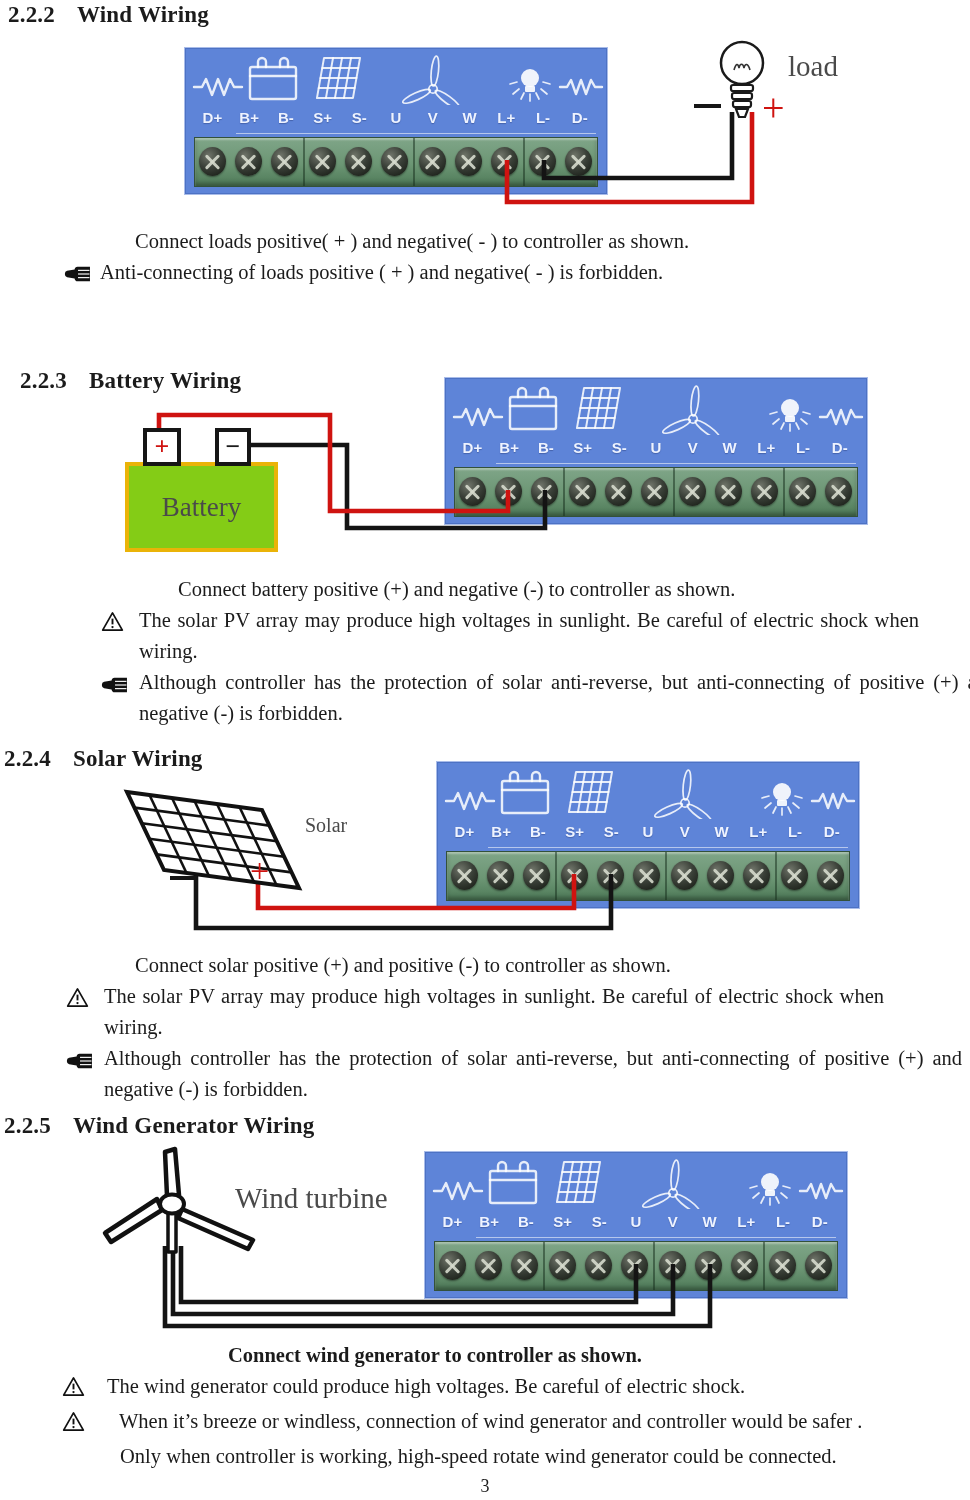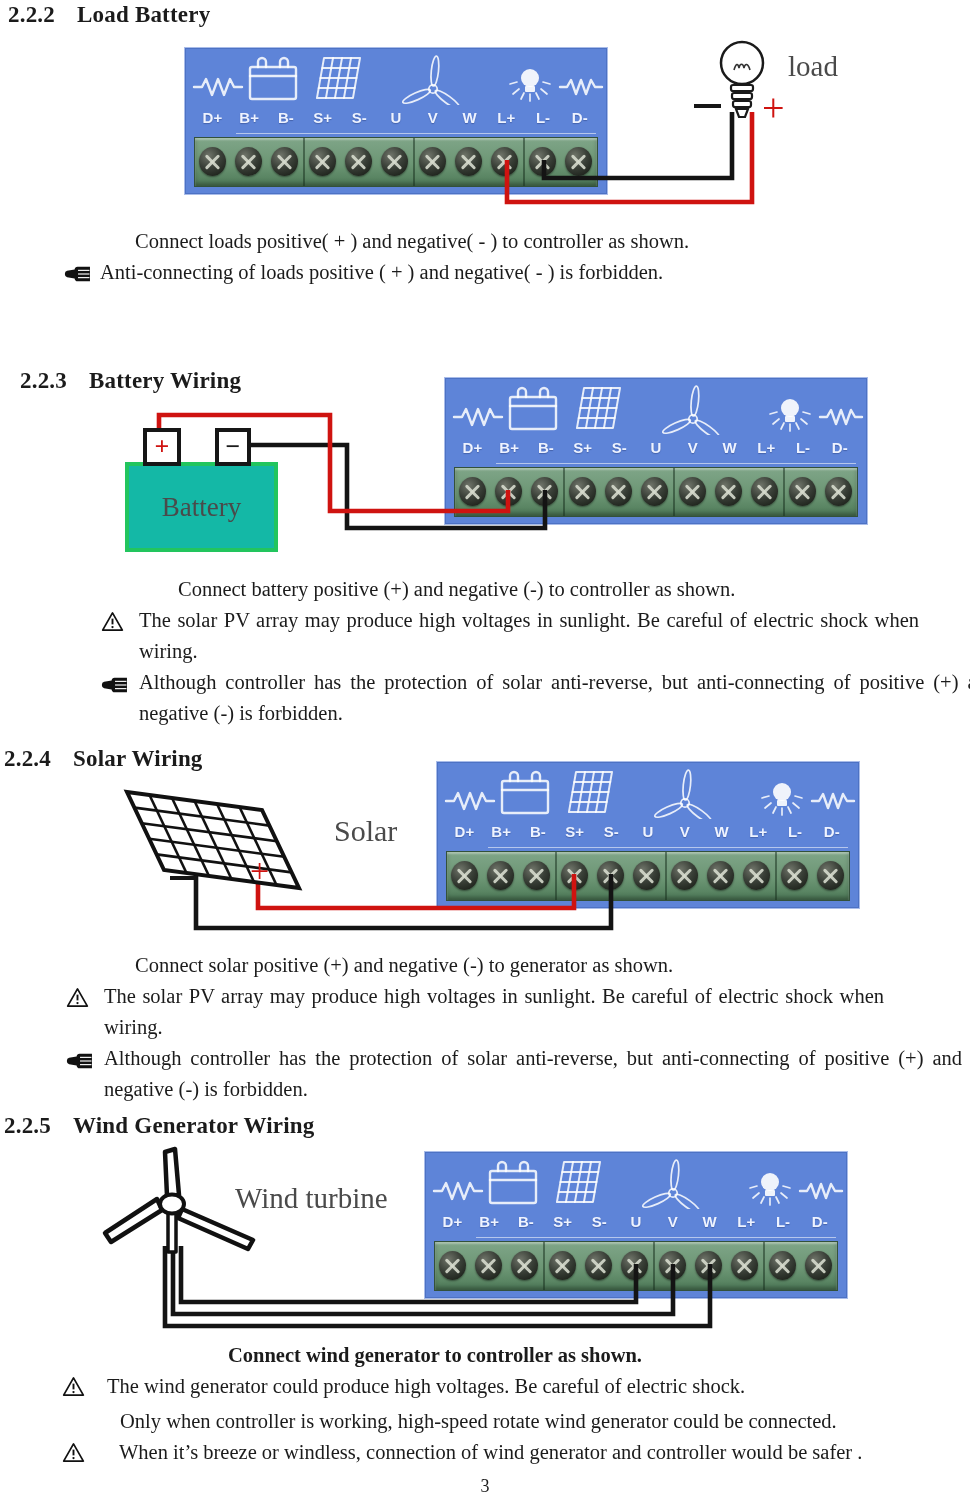--- a/index.html
+++ b/index.html
@@ -35,21 +35,21 @@
   .screw::before,.screw::after{content:"";position:absolute;left:15%;top:50%;width:70%;height:3px;
          background:#d6dacd;border-radius:2px;opacity:.9;}
   .screw::before{transform:translateY(-50%) rotate(45deg);}
   .screw::after{transform:translateY(-50%) rotate(-45deg);}
 
   
   .dev-label{position:absolute;font-size:29px;color:#4a4a4a;white-space:nowrap;}
   .sign{position:absolute;font-size:40px;line-height:1;font-weight:400;}
   .sign.neg-bar{width:27px;height:4px;background:#161616;font-size:0;}
   .sign.pos{color:var(--wire-red,#cf1310);}
-  .battery-box{position:absolute;border:4px solid #22c55e;background:#14b8a6;}
+  .battery-box{position:absolute;border:4px solid #eab308;background:#84cc16;}
   .battery-name{position:absolute;inset:0;display:flex;align-items:center;justify-content:center;
                 font-size:27px;color:#4a4a4a;}
   .bterm{position:absolute;border:4px solid #161616;background:#fff;display:flex;
          align-items:center;justify-content:center;font-size:26px;font-weight:bold;}
   .bterm.pos{color:var(--wire-red,#cf1310);}
 
   
   .notes{position:absolute;left:0;width:962px;font-size:20.5px;line-height:31px;}
   .nline{position:relative;display:flex;align-items:flex-start;}
   .nicon{flex:0 0 auto;margin-top:4px;margin-right:9px;}
@@ -60,21 +60,21 @@
   .w858 .ntext{width:858px;}
   .pagenum{position:absolute;left:0;width:970px;text-align:center;font-size:18px;}
 </style>
 </head>
 <body>
 
 <div class="page">
 
   <section class="sec" style="top:0;height:362px;">
     <h2 class="sec-title" style="left:8px;top:2px;">
-      <span>2.2.2</span><span class="gap"></span><span>Load Battery</span>
+      <span>2.2.2</span><span class="gap"></span><span>Wind Wiring</span>
     </h2>
     <div class="diagram" style="top:36px;height:200px;">
       <div class="controller" style="left:185px;top:12px;">
   <div class="ctl-panel">
     <svg class="ctl-icons" viewBox="0 0 420 56">
       <g stroke="#ffffff" stroke-opacity="0.85" fill="none" stroke-width="2.4" stroke-linejoin="round" stroke-linecap="round">
         <polyline points="8,38 16,38 20,30 26,46 32,30 38,46 44,30 48,38 56,38"></polyline>
         <g>
           <rect x="64" y="18" width="46" height="32" rx="2"></rect>
           <line x1="64" y1="27" x2="110" y2="27"></line>
@@ -445,27 +445,27 @@
             <line x1="60" y1="16" x2="97" y2="94"></line>
           <line x1="82.5" y1="19" x2="119.5" y2="97"></line>
             <line x1="105" y1="22" x2="142" y2="100"></line>
           <line x1="127.5" y1="25" x2="164.5" y2="103"></line>
           <line x1="22.4" y1="25.6" x2="157.4" y2="43.6"></line>
             <line x1="29.8" y1="41.2" x2="164.8" y2="59.2"></line>
           <line x1="37.2" y1="56.8" x2="172.2" y2="74.8"></line>
             <line x1="44.6" y1="72.4" x2="179.6" y2="90.4"></line>
         </g>
       </svg>
-      <span class="dev-label" style="left:305px;top:56px;font-size:30px;margin-left:29px;">Solar</span>
+      <span class="dev-label" style="left:305px;top:56px;font-size:20px;">Solar</span>
       <span class="sign neg-bar" style="left:170px;top:118px;"></span>
       <span class="sign pos" style="left:250px;top:96px;font-size:34px;">+</span>
     </div>
     <div class="notes" style="top:210px;">
       <div class="nline" style="margin-left:135px;">
-          <span>Connect solar positive (+) and negative (-) to generator as shown.</span>
+          <span>Connect solar positive (+) and positive (-) to controller as shown.</span>
         </div>
       <div class="npara w780">
           <span class="nicon icon-warning">
   <svg width="23" height="21" viewBox="0 0 24 22">
     <path d="M12 2 L22.3 20 H1.7 Z" fill="none" stroke="#111" stroke-width="1.8" stroke-linejoin="round"></path>
     <line x1="12" y1="8" x2="12" y2="14" stroke="#111" stroke-width="2"></line>
     <circle cx="12" cy="16.8" r="1.2" fill="#111"></circle>
   </svg>
 </span>
           <div class="ntext">The solar PV array may produce high voltages in sunlight. Be careful of electric shock when wiring.</div>
@@ -606,30 +606,30 @@
       <div class="nline" style="margin-left:62px;">
           <span class="nicon icon-warning" style="margin-right:22px;">
   <svg width="23" height="21" viewBox="0 0 24 22">
     <path d="M12 2 L22.3 20 H1.7 Z" fill="none" stroke="#111" stroke-width="1.8" stroke-linejoin="round"></path>
     <line x1="12" y1="8" x2="12" y2="14" stroke="#111" stroke-width="2"></line>
     <circle cx="12" cy="16.8" r="1.2" fill="#111"></circle>
   </svg>
 </span>
           <span>The wind generator could produce high voltages. Be careful of electric shock.</span>
         </div>
-      <div class="nline" style="margin-left:120px;">
-          <span>Only when controller is working, high-speed rotate wind generator could be connected.</span>
-        </div>
       <div class="nline" style="margin-left:62px;">
           <span class="nicon icon-warning" style="margin-right:34px;">
   <svg width="23" height="21" viewBox="0 0 24 22">
     <path d="M12 2 L22.3 20 H1.7 Z" fill="none" stroke="#111" stroke-width="1.8" stroke-linejoin="round"></path>
     <line x1="12" y1="8" x2="12" y2="14" stroke="#111" stroke-width="2"></line>
     <circle cx="12" cy="16.8" r="1.2" fill="#111"></circle>
   </svg>
 </span>
           <span>When it’s breeze or windless, connection of wind generator and controller would be safer .</span>
         </div>
+      <div class="nline" style="margin-left:120px;">
+          <span>Only when controller is working, high-speed rotate wind generator could be connected.</span>
+        </div>
     </div>
   </section>
 
   <div class="pagenum" style="top:1476px;">3</div>
 </div>
 
 </body></html>

